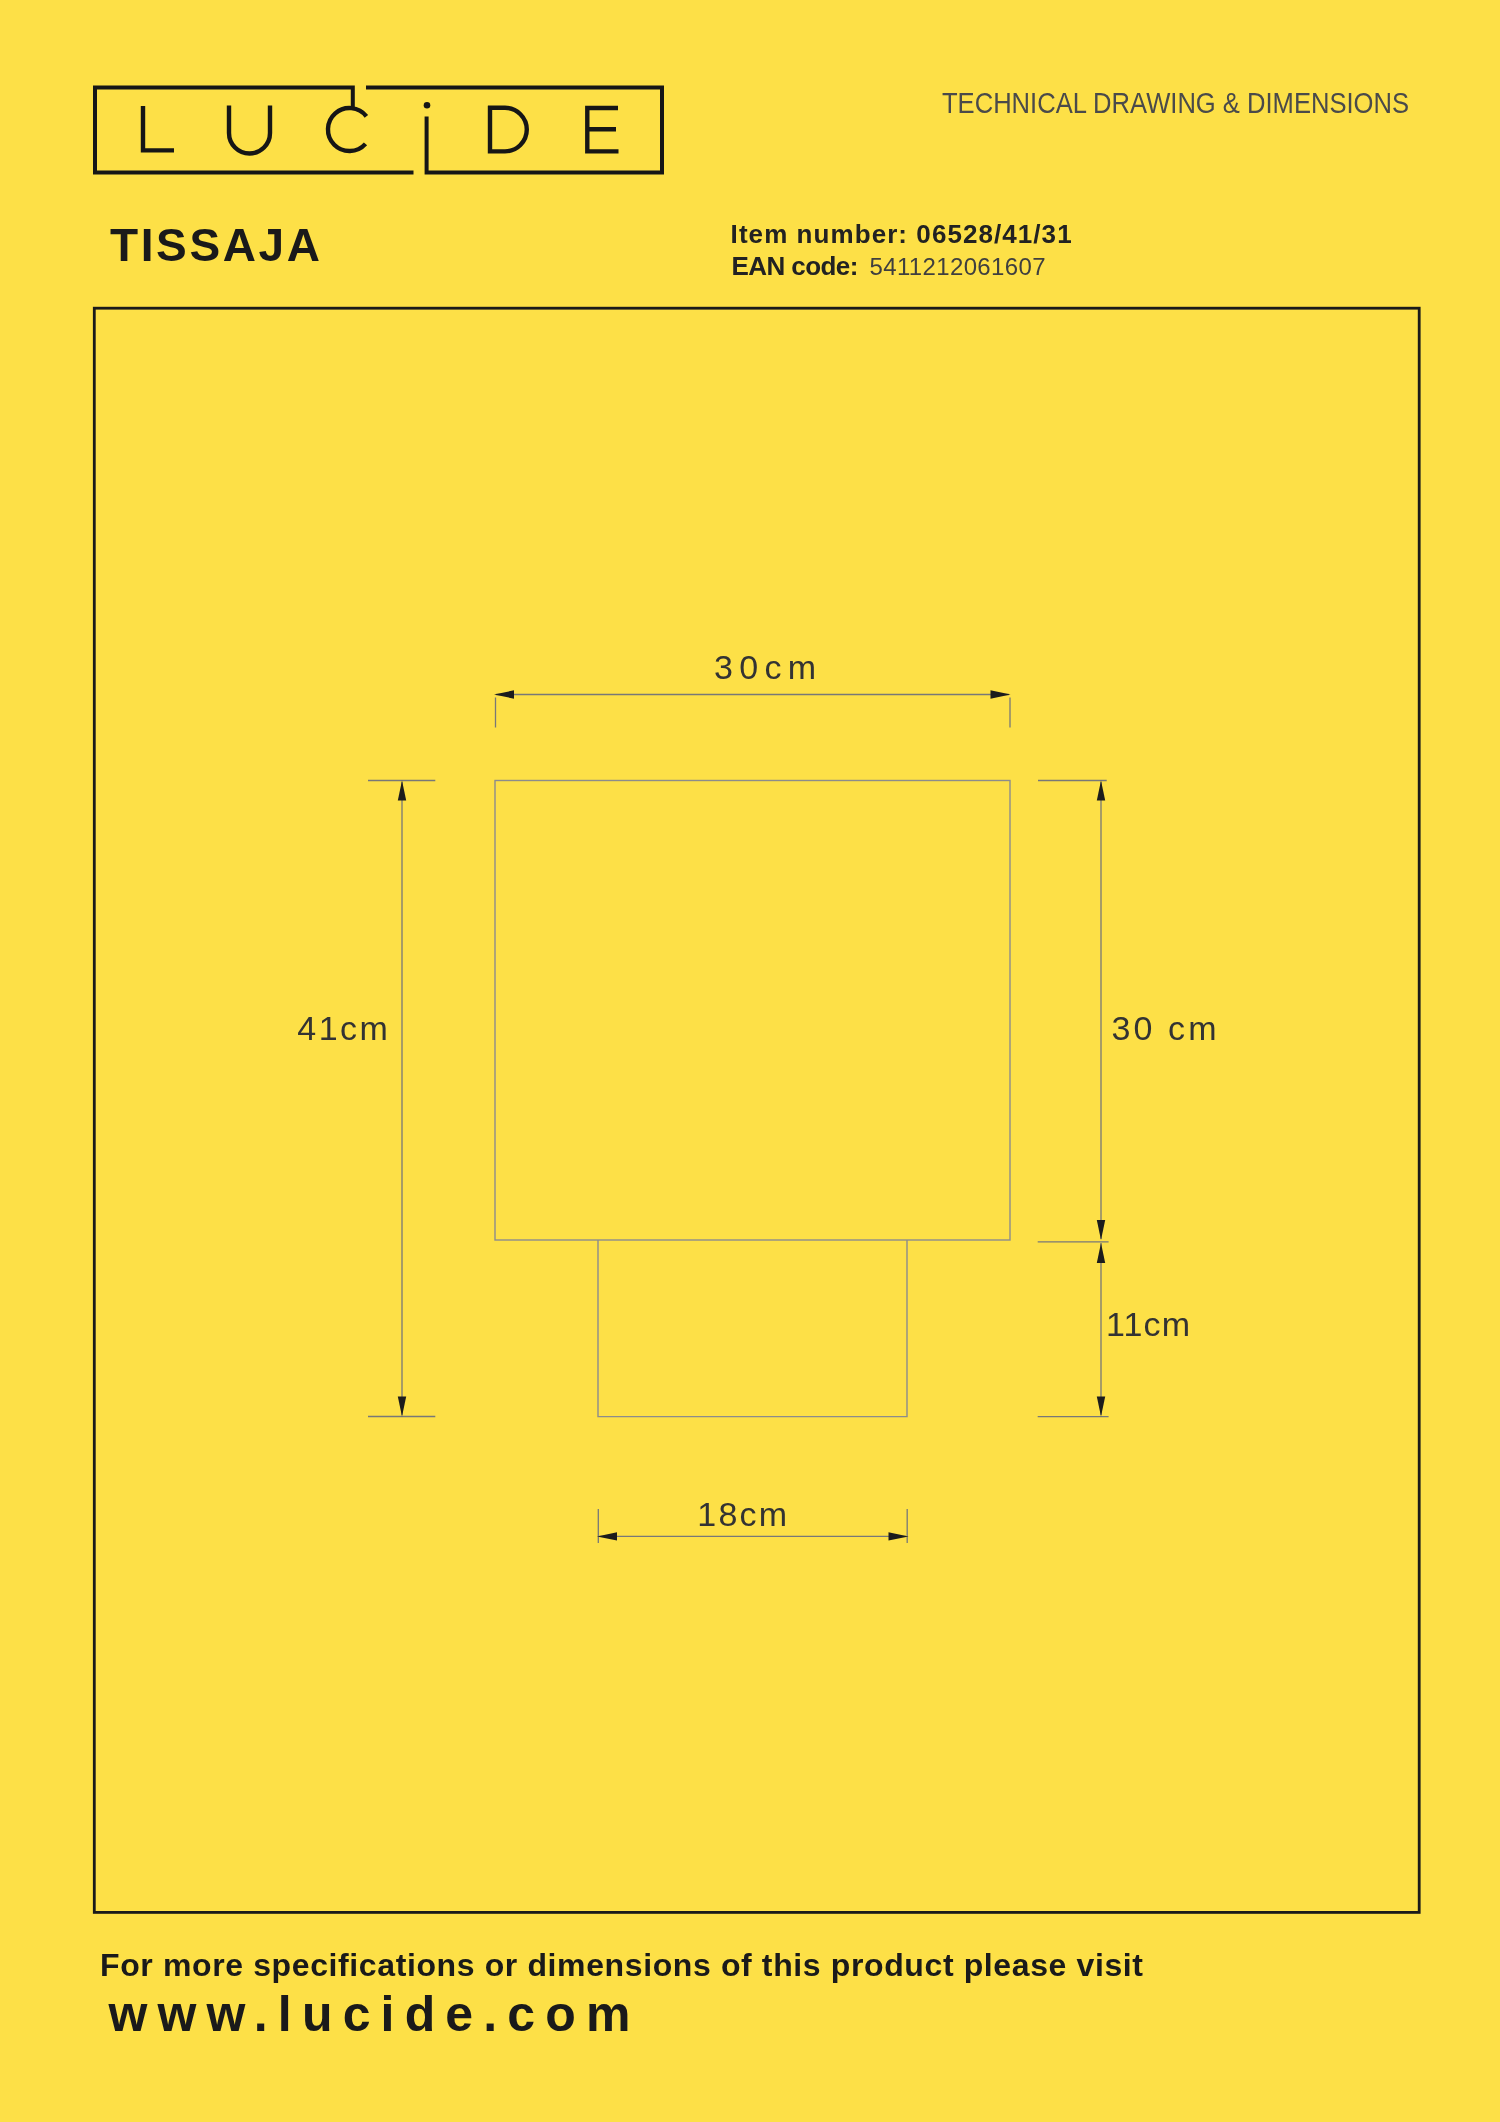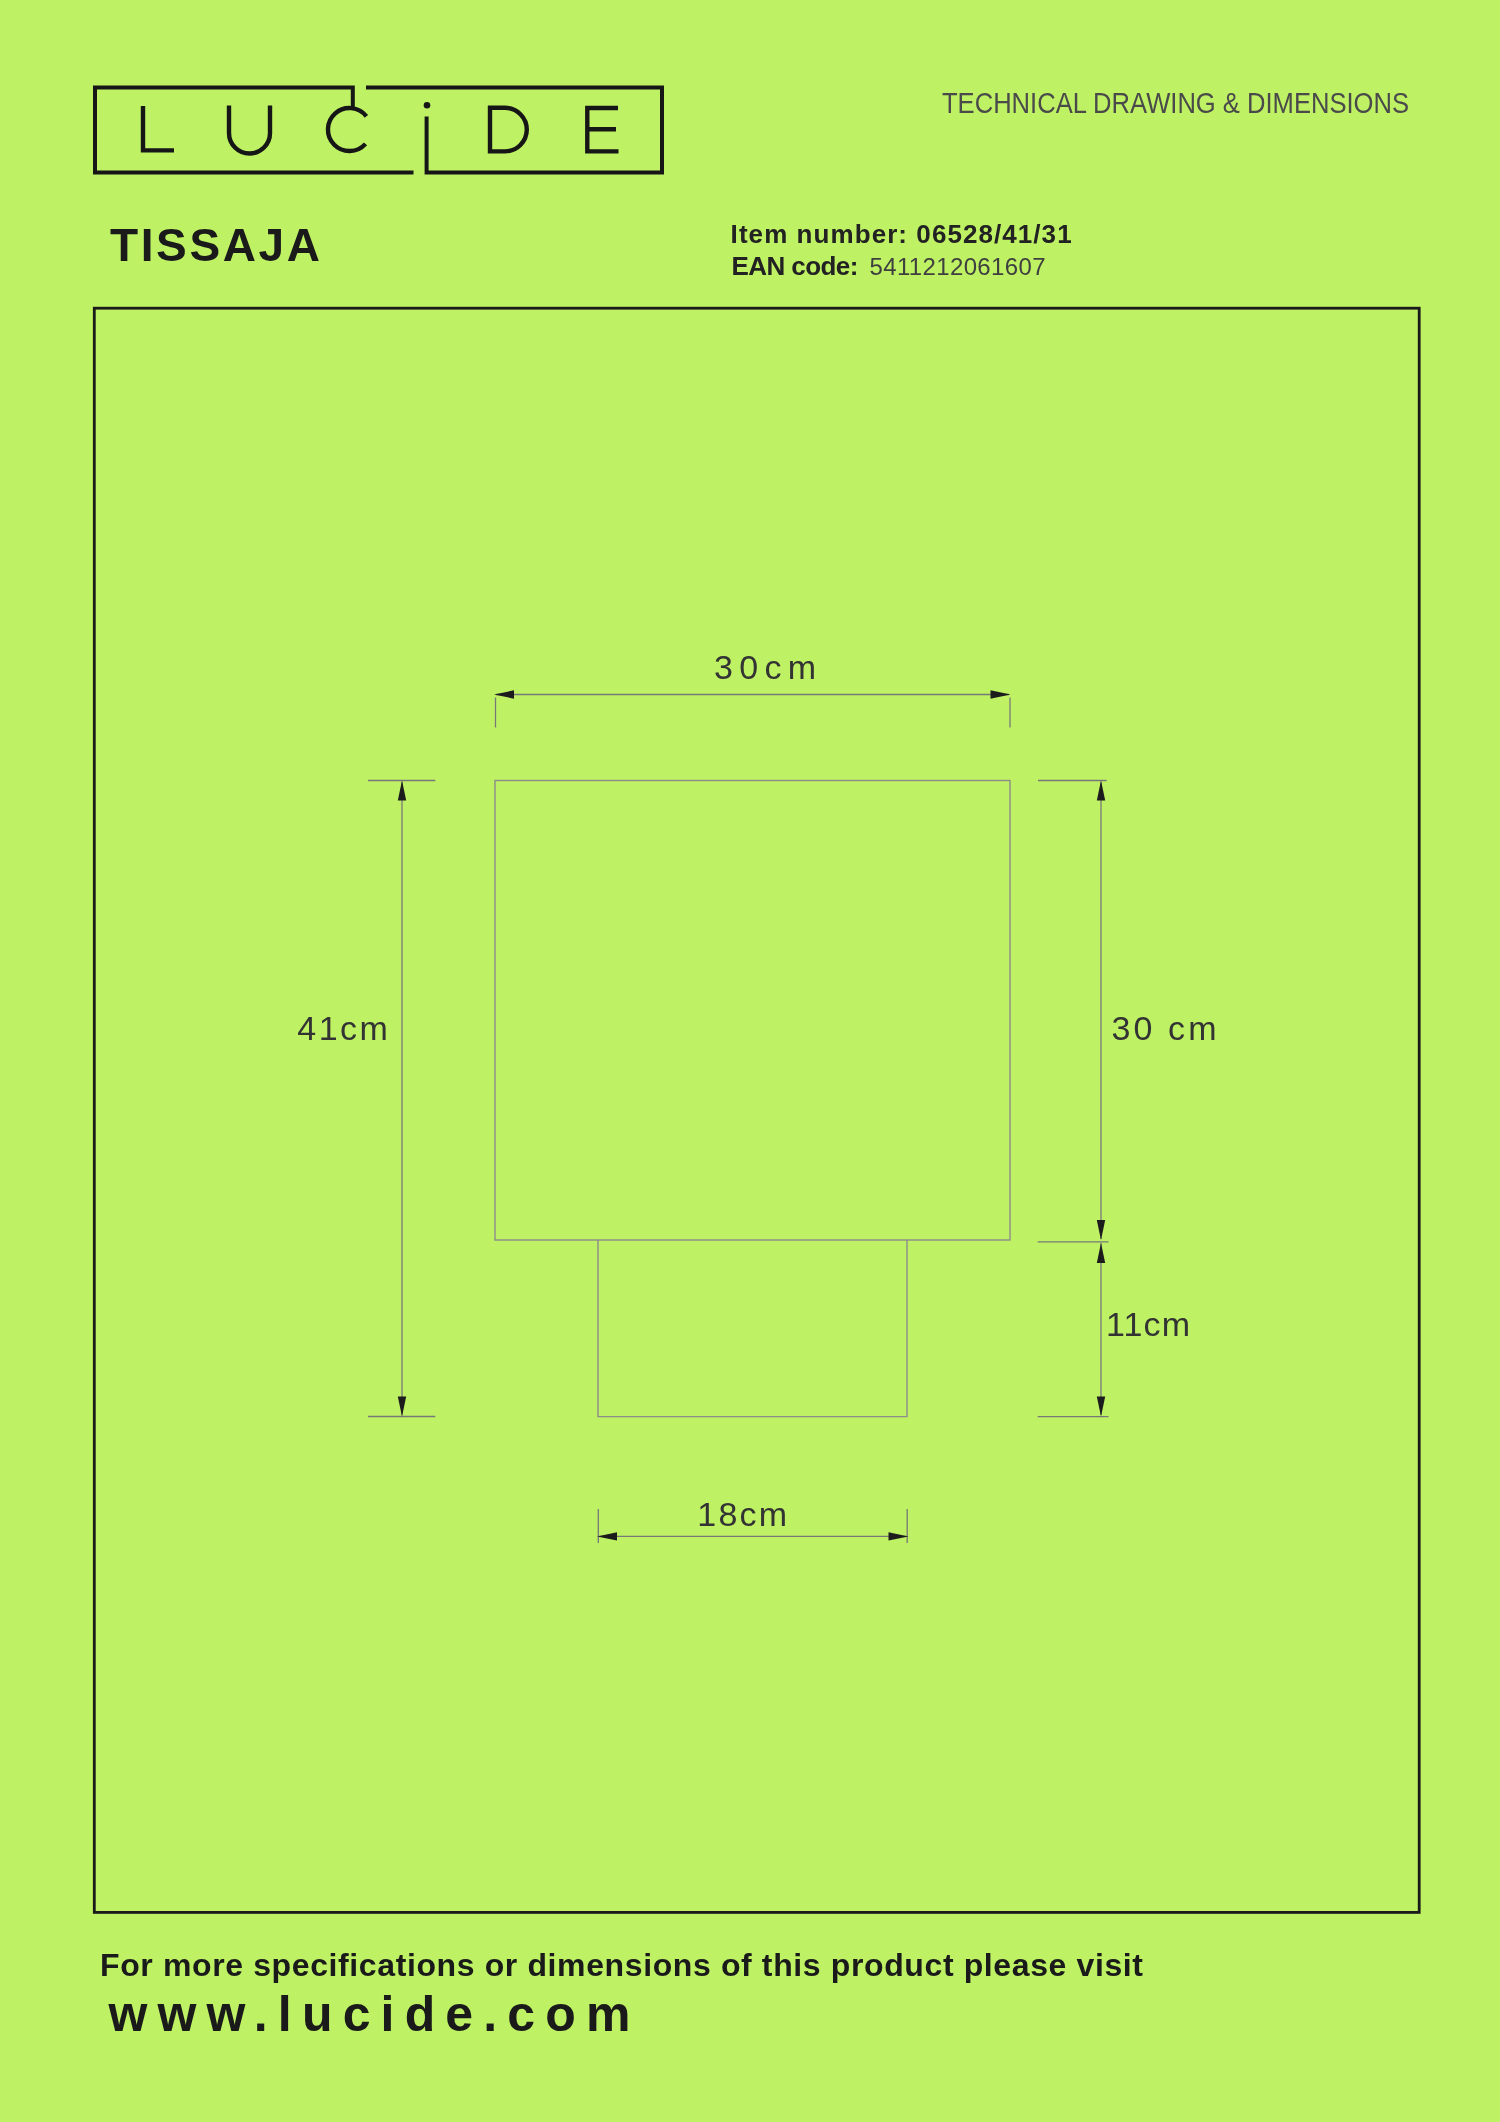--- a/index.html
+++ b/index.html
@@ -1,16 +1,16 @@
 <!DOCTYPE html>
 <html><head>
 <meta charset="utf-8">
 <style>
   html,body{margin:0;padding:0;background:#ffffff;}
-  .page{position:relative;width:1500px;height:2122px;background:#bef264;overflow:hidden;
+  .page{position:relative;width:1500px;height:2122px;background:#fde047;overflow:hidden;
         font-family:"Liberation Sans",sans-serif;}
   svg{position:absolute;left:0;top:0;}
   text{font-family:"Liberation Sans",sans-serif;}
 </style>
 </head>
 <body>
 <div class="page">
 <svg width="1500" height="2122" viewBox="0 0 1500 2122">
 
   <g stroke="#161616" stroke-width="4" fill="none">

